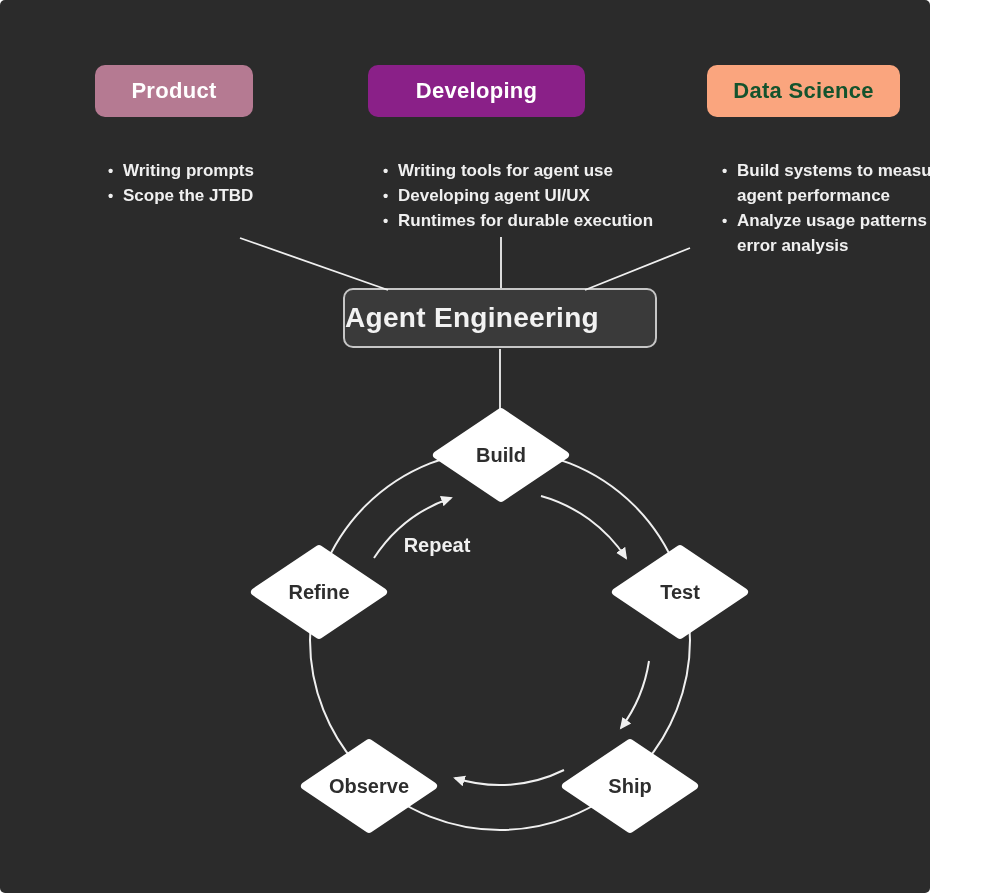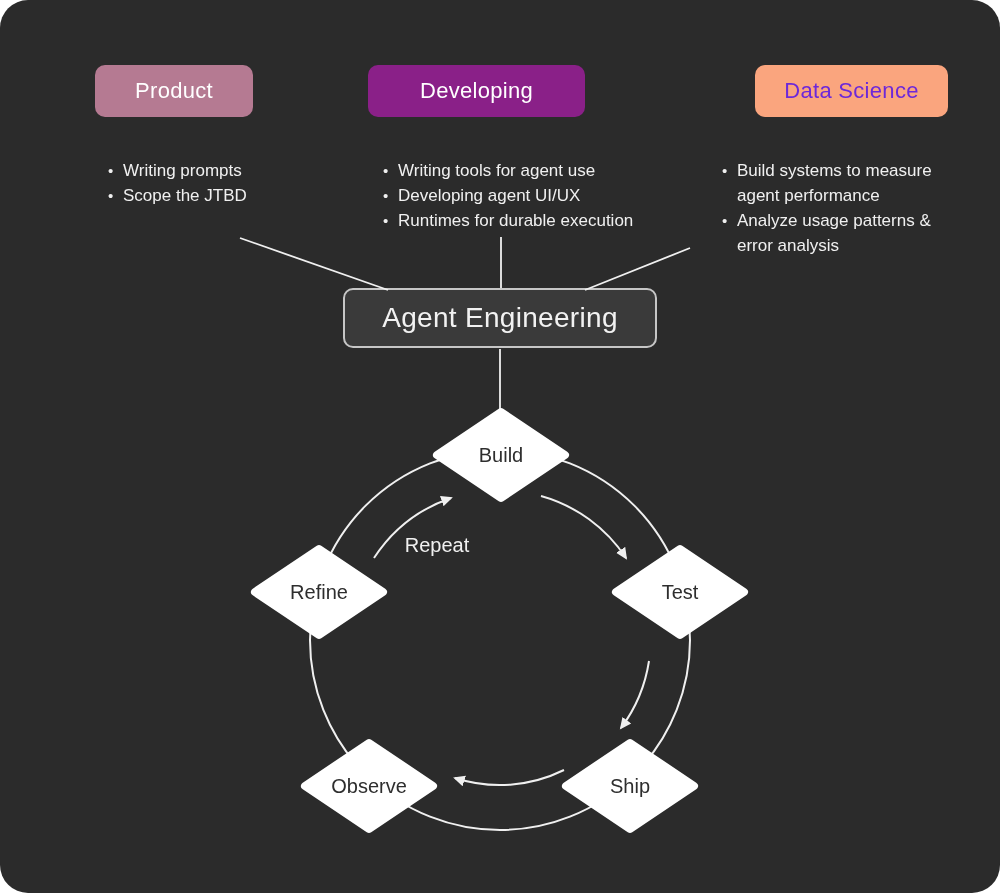--- a/index.html
+++ b/index.html
@@ -1,24 +1,25 @@
 <!DOCTYPE html>
 <html><head>
 <meta charset="utf-8">
 <style>
   html, body { margin: 0; padding: 0; background: #ffffff; }
   * { box-sizing: border-box; }
   .canvas {
     position: relative;
-    width: 1000px;
+    width: 930px;
     height: 893px;
     background: #2b2b2b;
-    border-radius: 28px;
+    border-radius: 5px;
     overflow: hidden;
     font-family: "Liberation Sans", sans-serif;
+    font-weight: bold;
   }
   .pill {
     position: absolute;
     top: 65px;
     height: 52px;
     border-radius: 10px;
     display: flex;
     align-items: center;
     justify-content: center;
     font-size: 22px;
@@ -52,21 +53,20 @@
     position: absolute;
     left: 343px;
     top: 288px;
     width: 314px;
     height: 60px;
     background: #3a3a3a;
     border: 2px solid #c6c6c6;
     border-radius: 10px;
     display: flex;
     align-items: center;
-    justify-content: center;
     color: #f2f2f2;
     font-size: 28px;
     letter-spacing: 0.3px;
   }
   svg.diagram { position: absolute; left: 0; top: 0; }
   .line, .arc, .arrow {
     stroke: #f0f0f0;
     fill: none;
   }
   .line  { stroke-width: 1.8; }
@@ -91,21 +91,21 @@
     text-anchor: middle;
   }
 </style>
 </head>
 <body>
 
 <div class="canvas">
 
   <div class="pill pill-product" style="background-color: rgb(181, 122, 146); color: rgb(255, 255, 255);">Product</div>
   <div class="pill pill-engineering" style="background-color: rgb(138, 32, 136); color: rgb(255, 255, 255);">Developing</div>
-  <div class="pill pill-data" style="background-color: rgb(250, 165, 126); color: #6d28d9; margin-left: 48px;">Data Science</div>
+  <div class="pill pill-data" style="background-color: rgb(250, 165, 126); color: #14532d;">Data Science</div>
 
   <ul class="bullets bullets-product">
     <li>Writing prompts</li>
     <li>Scope the JTBD</li>
   </ul>
   <ul class="bullets bullets-engineering">
     <li>Writing tools for agent use</li>
     <li>Developing agent UI/UX</li>
     <li>Runtimes for durable execution</li>
   </ul>

